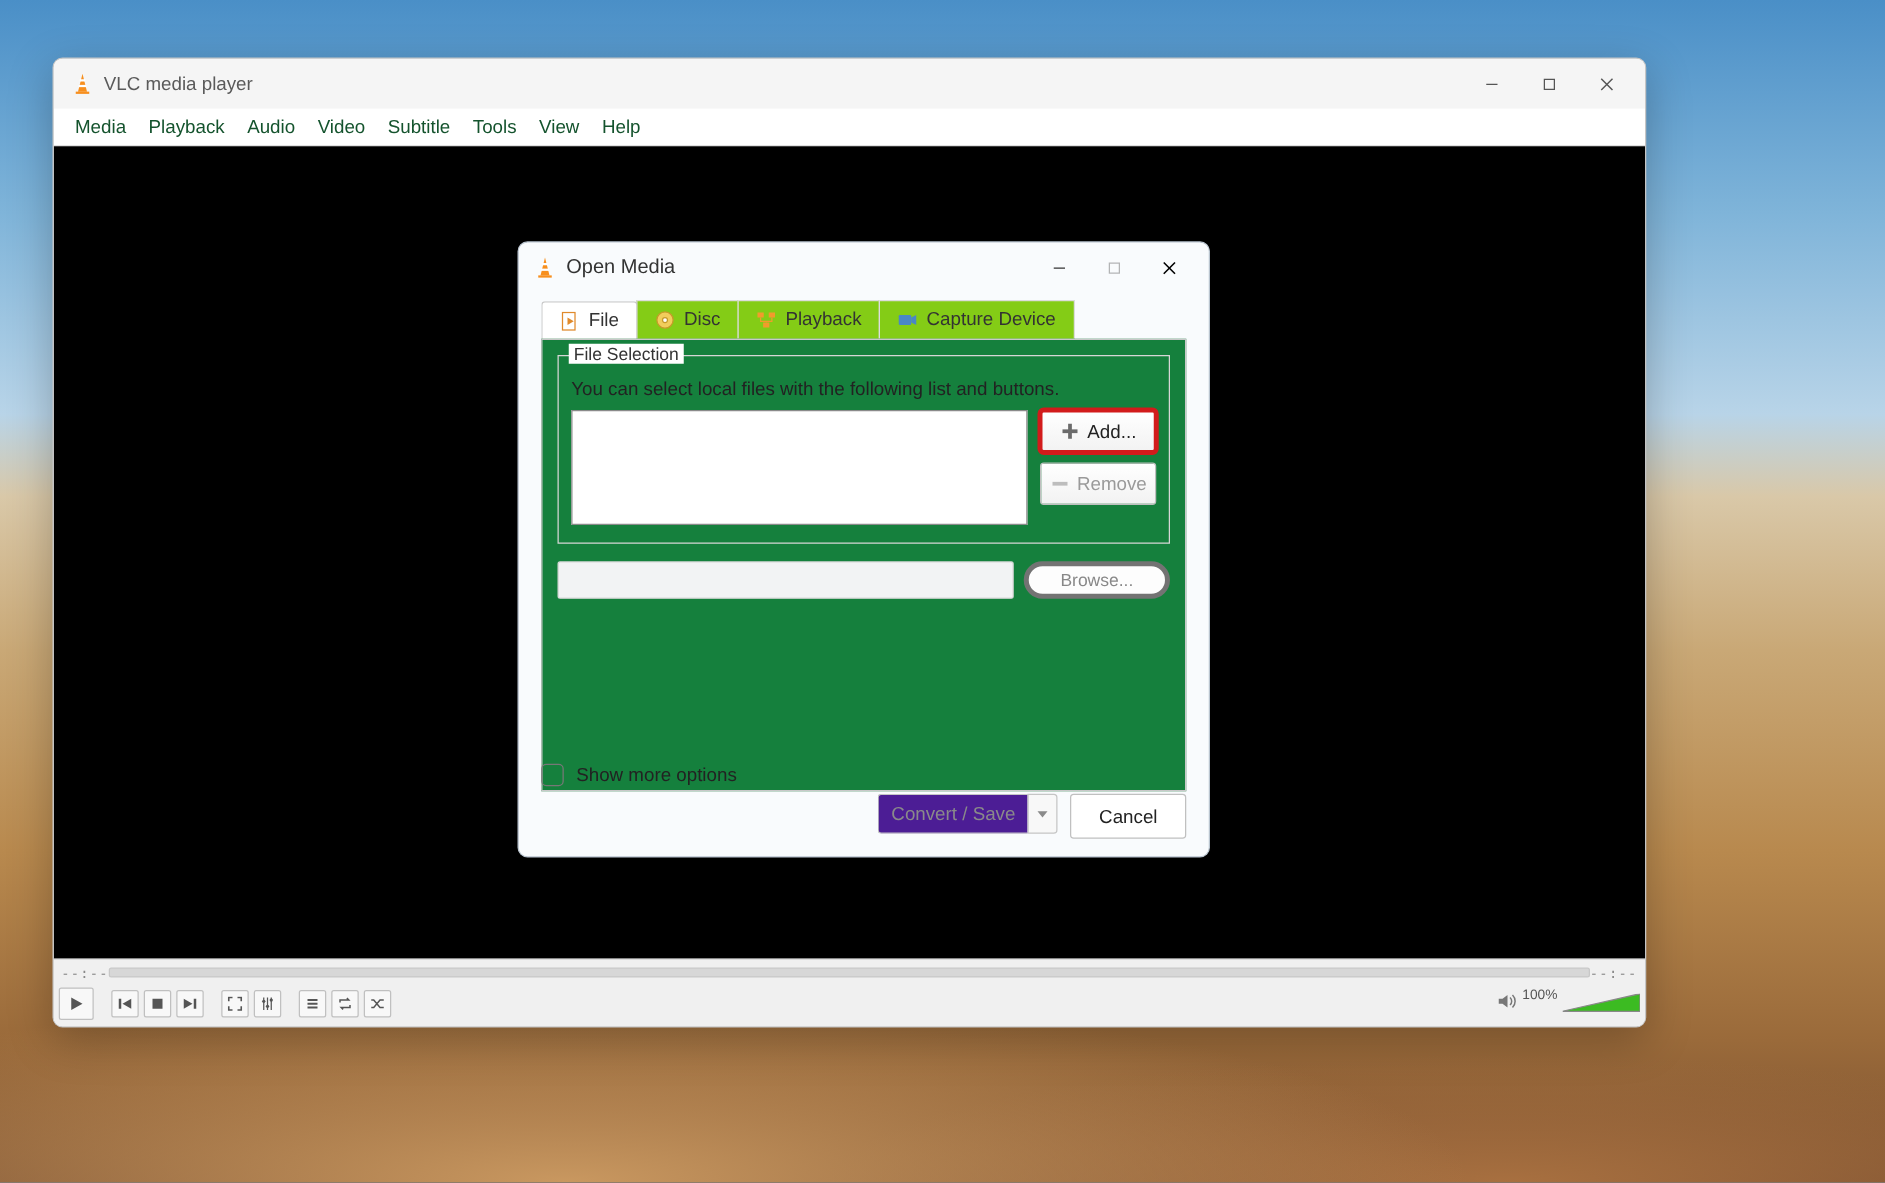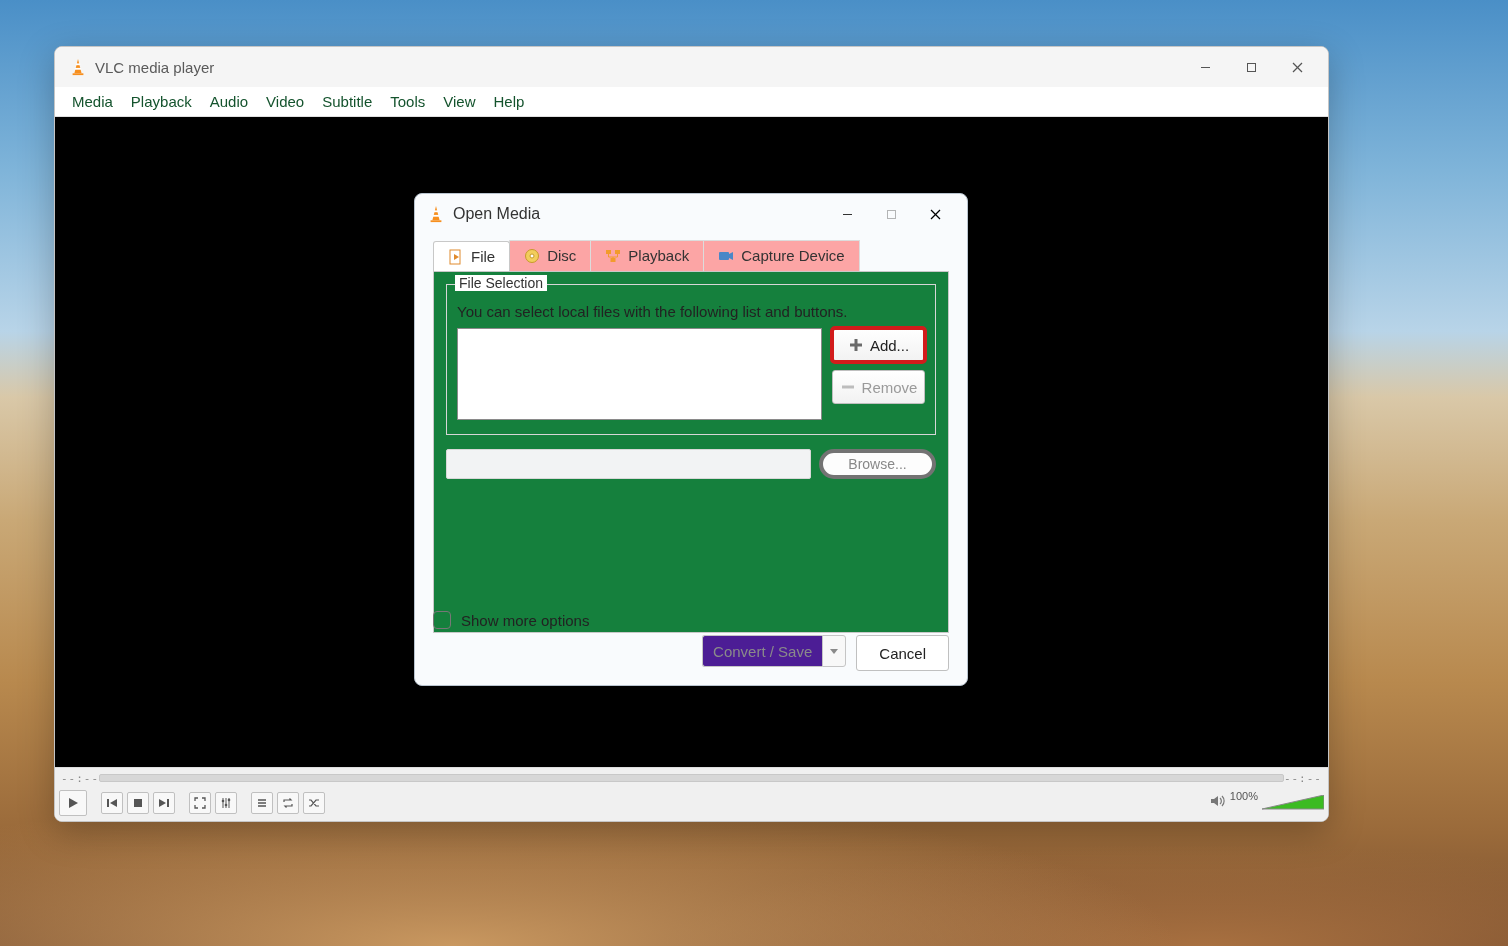--- a/index.html
+++ b/index.html
@@ -11,21 +11,21 @@
   background: linear-gradient(180deg,#4a8fc7 0%,#7fb4d9 18%,#b8d4e8 35%,#d9c8a8 42%,#c9a876 55%,#b8894e 72%,#9a6a3a 88%,#7a5030 100%);
 }
 .wallpaper::after{
   content:""; position:absolute; left:0; right:0; bottom:0; height:45%;
   background: radial-gradient(ellipse 80% 60% at 30% 100%, #c99860 0%, transparent 60%),
               radial-gradient(ellipse 60% 40% at 80% 100%, #a87040 0%, transparent 60%);
 }
 
 
 .vlc-window {
-  position: absolute; left: 54px; top: 46px; width: 1275px; height: 776px;
+  position: absolute; left: 42px; top: 46px; width: 1275px; height: 776px;
   background: #fff; border: 1px solid #c5c5c5; border-radius: 8px; overflow: hidden;
   box-shadow: 0 10px 35px rgba(0,0,0,.25);
 }
 .titlebar { height: 40px; display:flex; align-items:center; padding:0 8px 0 14px; background:#f5f5f5; }
 .titlebar .title { font-size:15px; color:#5a5a5a; margin-left:8px; flex:1; }
 .win-ctrl { width:46px; height:30px; display:flex; align-items:center; justify-content:center; color:#555; }
 .win-ctrl svg { width:11px; height:11px; }
 
 .menubar { height:30px; display:flex; align-items:center; gap:0; padding:0 8px; border-bottom:1px solid #e0e0e0; background:#fff; }
 .menubar .mi { padding:4px 9px; font-size:15px; color:#14532d; }
@@ -51,21 +51,21 @@
   position:absolute; left:414px; top:193px; width:554px; height:493px;
   background:#f9fbfd; border:1px solid #b9c4cf; border-radius:8px; box-shadow:0 12px 40px rgba(0,0,0,.35);
 }
 .dlg-title { height:40px; display:flex; align-items:center; padding:0 10px 0 12px; }
 .dlg-title .t { font-size:16px; color:#333; margin-left:8px; flex:1; }
 .dlg-title .win-ctrl { width:44px; height:28px; }
 
 .tabs { display:flex; padding:0 18px; margin-top:6px; }
 .tab { display:flex; align-items:center; gap:7px; padding:6px 14px 7px; font-size:15px; color:#333; border:1px solid transparent; border-bottom:none; }
 .tab.active { background:#fff; border-color:#c8c8c8; border-radius:3px 3px 0 0; position:relative; top:1px; }
-.tab:not(.active){ background:#fca5a5; border-color:#dcdcdc; margin-left:-1px; }
+.tab:not(.active){ background:#84cc16; border-color:#dcdcdc; margin-left:-1px; }
 .tab .ico { width:16px; height:16px; }
 
 .tabpage { margin:0 18px; background:#15803d; border:1px solid #c8c8c8; padding:12px 12px 18px 12px; height:362px; position:relative; }
 
 .fieldset { border:1px solid #d6d6d6; padding:10px 10px 14px 10px; position:relative; }
 .fieldset .legend { position:absolute; top:-10px; left:8px; background:#fff; padding:0 4px; font-size:14px; color:#333; }
 .fs-text { font-size:15px; color:#222; margin:8px 0 8px 0; }
 .file-row { display:flex; gap:10px; }
 .file-list { flex:0 0 365px; height:92px; border:1px solid #8a8a8a; background:#fff; }
 .file-btns { flex:1; display:flex; flex-direction:column; gap:8px; }

